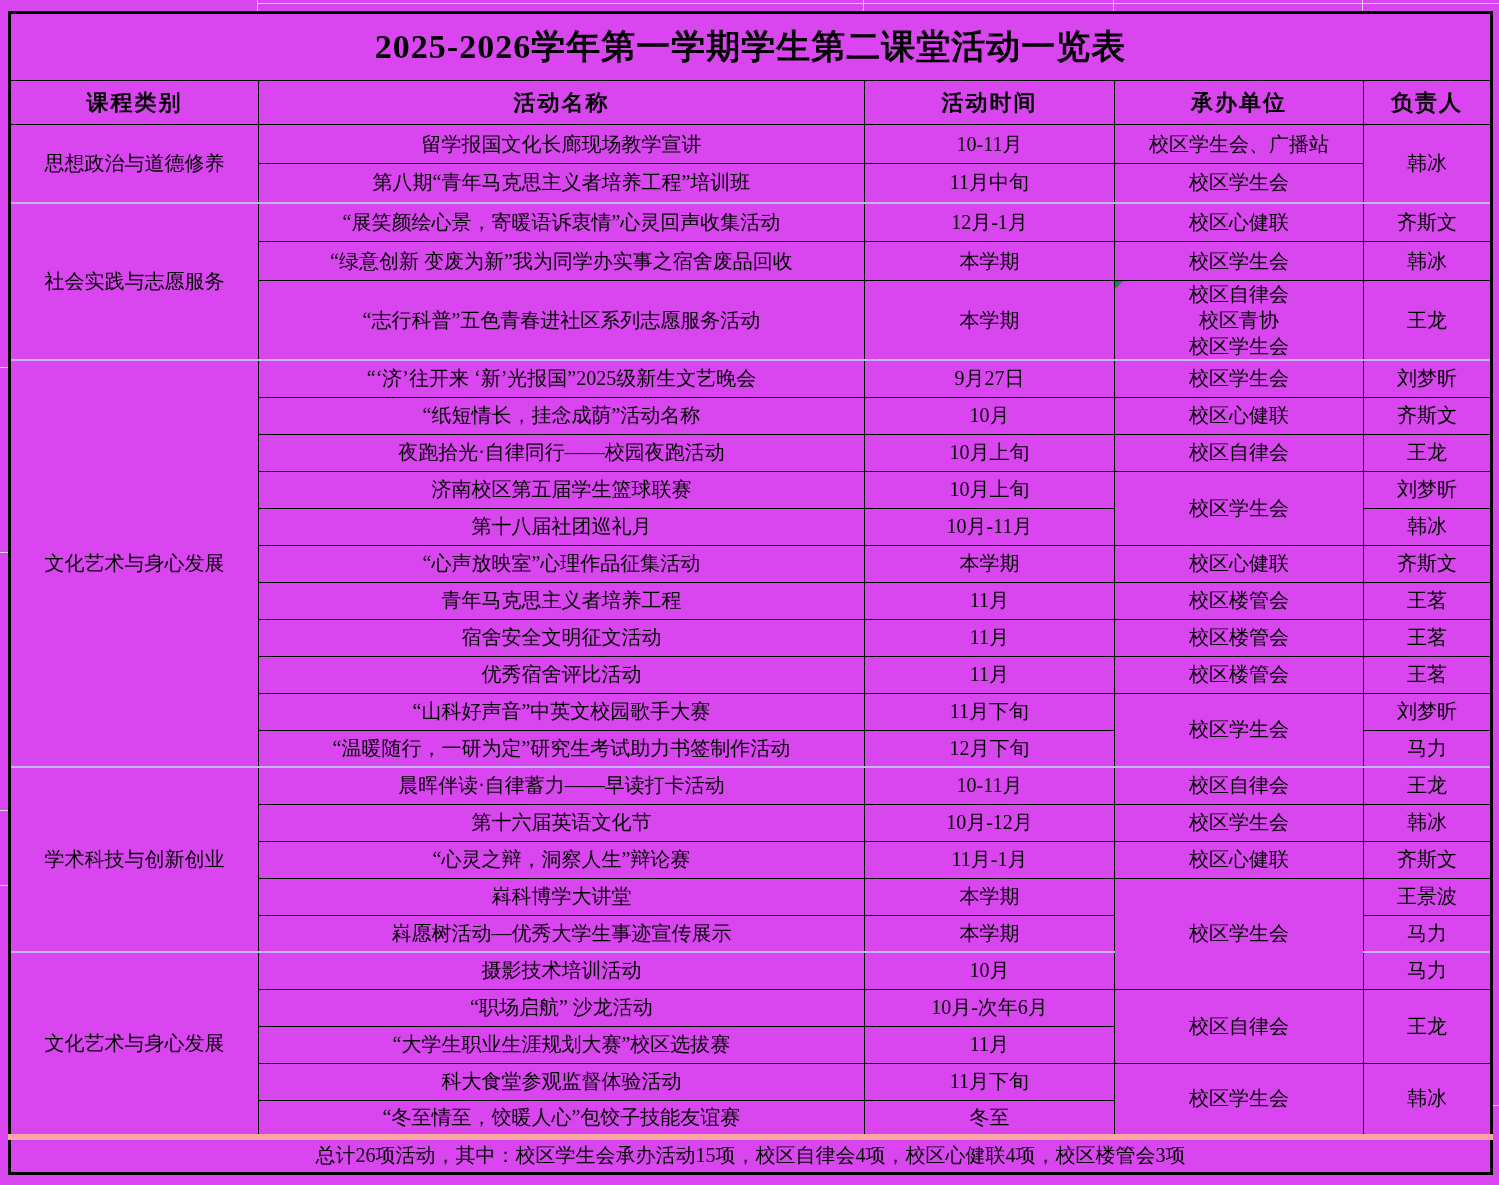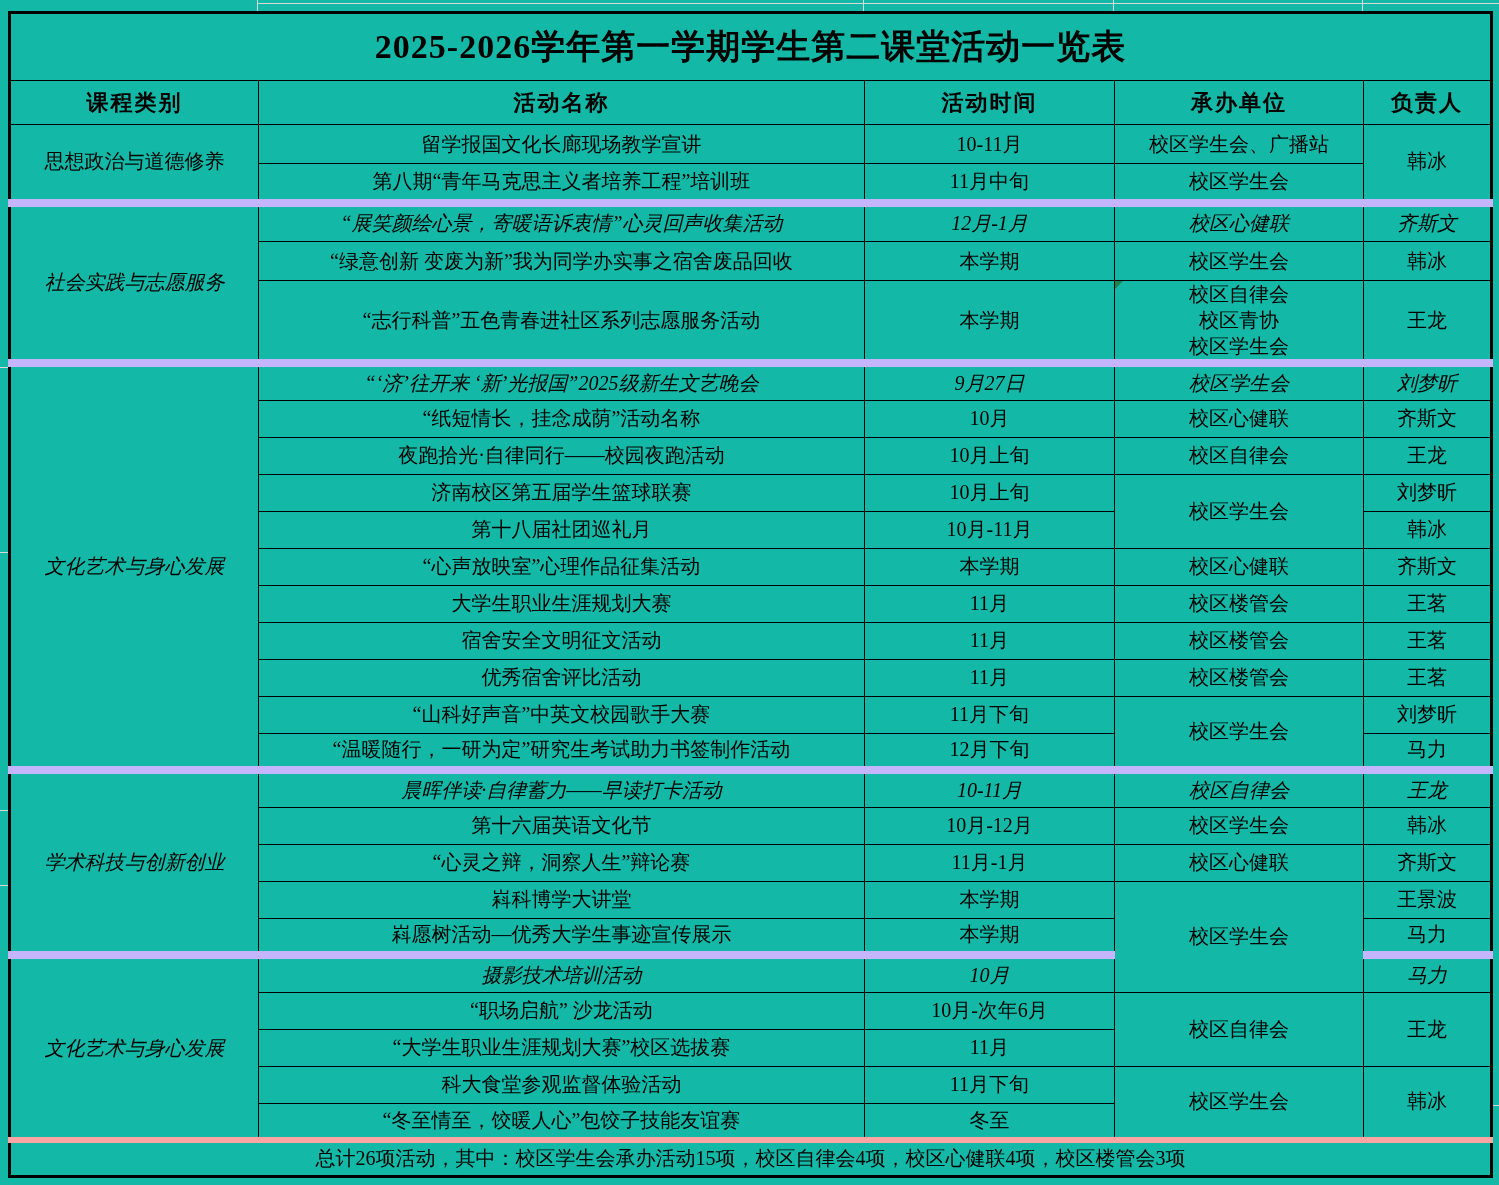--- a/index.html
+++ b/index.html
@@ -1,19 +1,19 @@
 <!DOCTYPE html>
 <html><head>
 <meta charset="utf-8">
 <style>
   html,body{margin:0;padding:0;background:#ffffff;}
   #canvas{
     position:relative;
     width:1499px;height:1185px;
-    background:#14b8a6;
+    background:#d946ef;
     font-family:"Liberation Serif","DejaVu Serif",serif;
     color:#000;
     overflow:hidden;
   }
   table.sheet{
     position:absolute;left:8px;top:11px;
     border-collapse:collapse;
     table-layout:fixed;
     width:1482px;
     border:3px solid #000;
@@ -41,21 +41,21 @@
   td.title-cell{
     font-size:34px;
     font-weight:bold;
     letter-spacing:1px;
   }
   td.head-cell{
     font-size:22px;
     font-weight:bold;
     letter-spacing:2px;
   }
-  tr.cat-start > td{border-top:8px solid #c4b5fd;font-style:italic;}
+  tr.cat-start > td{border-top:2px solid #c4b5fd;}
   td.multiline{white-space:pre-line;line-height:26px;}
   td.org-flag{position:relative;}
   .err-triangle{
     position:absolute;left:0;top:0;
     width:0;height:0;
     border-top:8px solid #1d8348;
     border-right:8px solid transparent;
   }
   td.footer-cell{border-top:6px solid #fca5a5;font-size:20px;}
   .stub{position:absolute;background:#d9d9d9;}
@@ -165,21 +165,21 @@
       <td>10月-11月</td>
       <td>韩冰</td>
     </tr>
     <tr class="r-b">
       <td>“心声放映室”心理作品征集活动</td>
       <td>本学期</td>
       <td>校区心健联</td>
       <td>齐斯文</td>
     </tr>
     <tr class="r-b">
-      <td>大学生职业生涯规划大赛</td>
+      <td>青年马克思主义者培养工程</td>
       <td>11月</td>
       <td>校区楼管会</td>
       <td>王茗</td>
     </tr>
     <tr class="r-b">
       <td>宿舍安全文明征文活动</td>
       <td>11月</td>
       <td>校区楼管会</td>
       <td>王茗</td>
     </tr>

